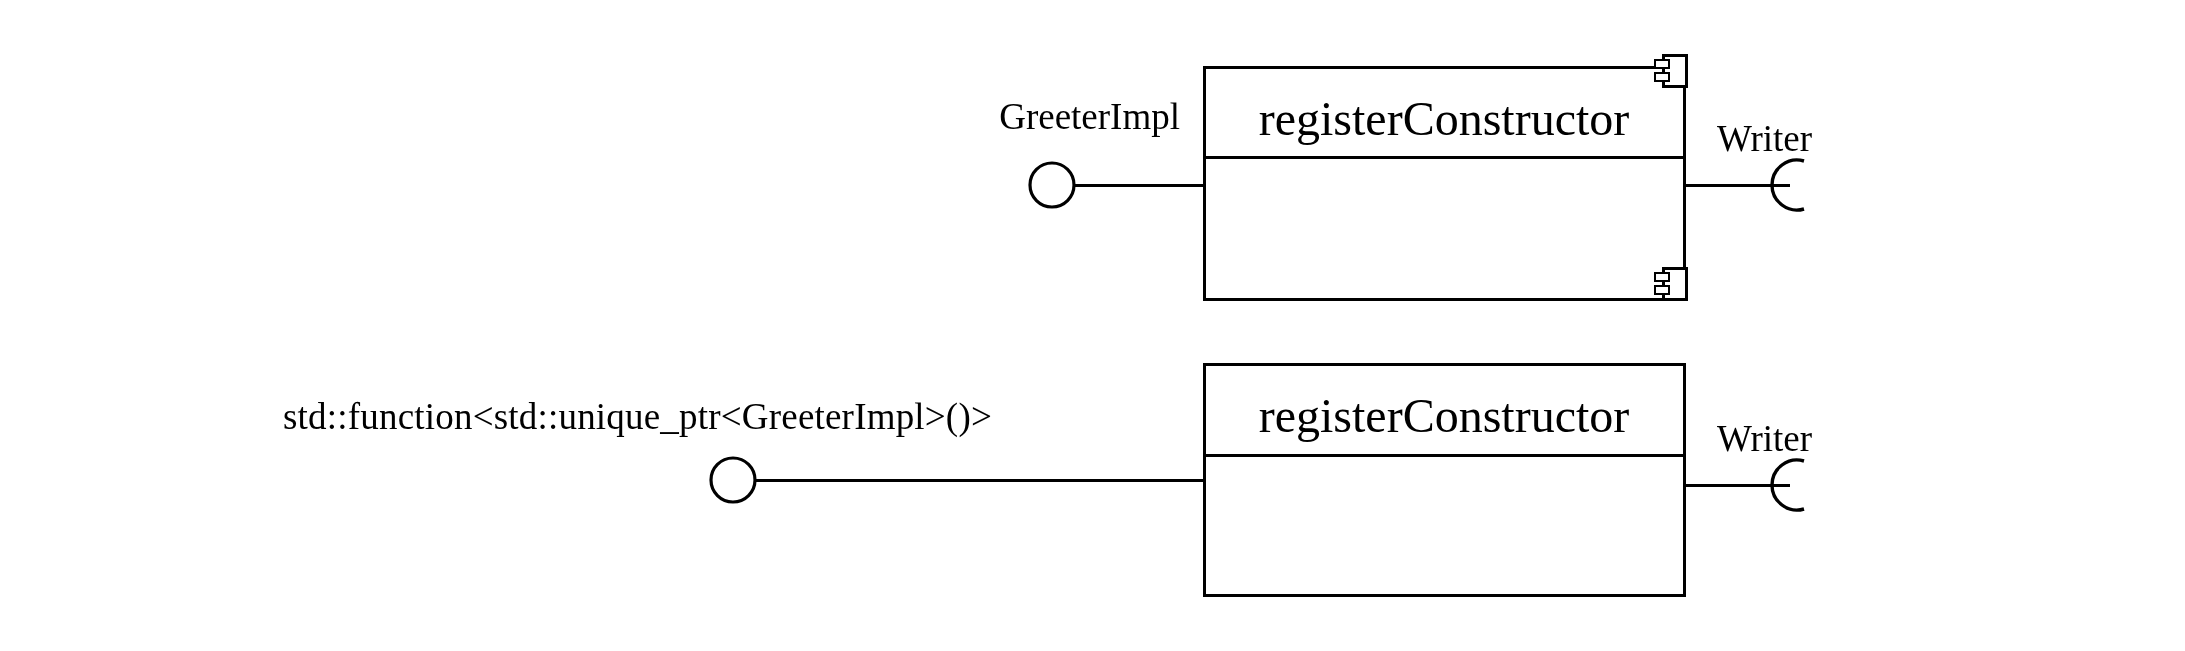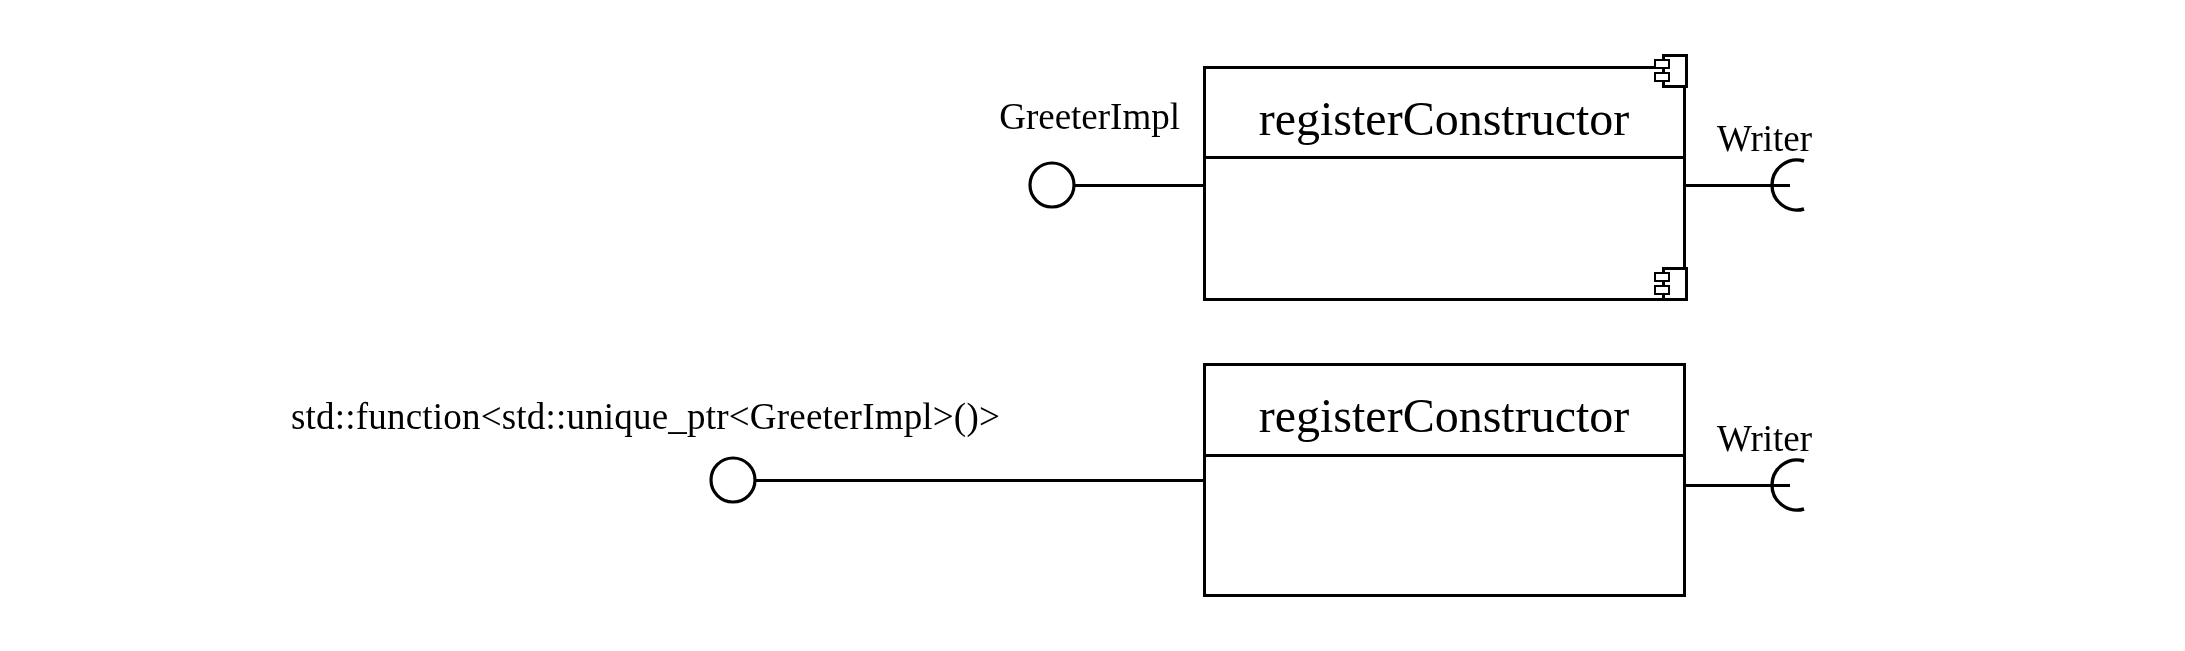--- a/index.html
+++ b/index.html
@@ -42,21 +42,20 @@
   }
   .component-title {
     font-size: 48px;
     font-family: "Liberation Serif", "DejaVu Serif", serif;
     text-align: center;
     width: 480px;
   }
   .long-sig {
     font-size: 37px;
     letter-spacing: 0.2px;
-    margin-left: 8px;
   }
 </style>
 </head>
 <body>
 
 <div id="diagram-canvas">
 
   <svg class="uml-svg" viewBox="0 0 2185 651" xmlns="http://www.w3.org/2000/svg">
 
     <g>

